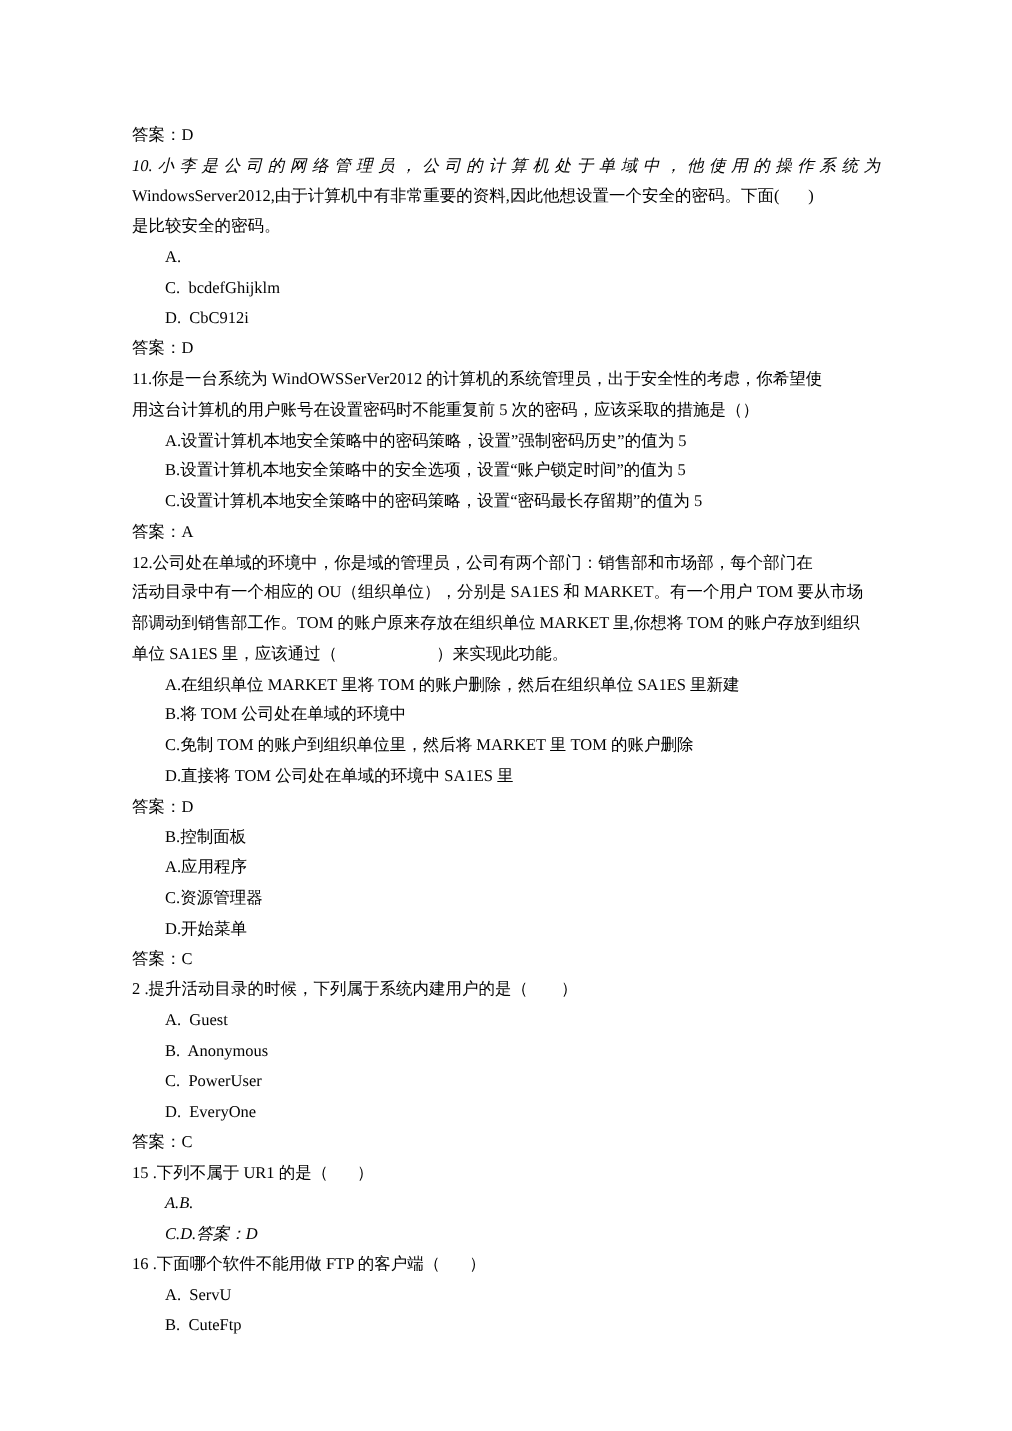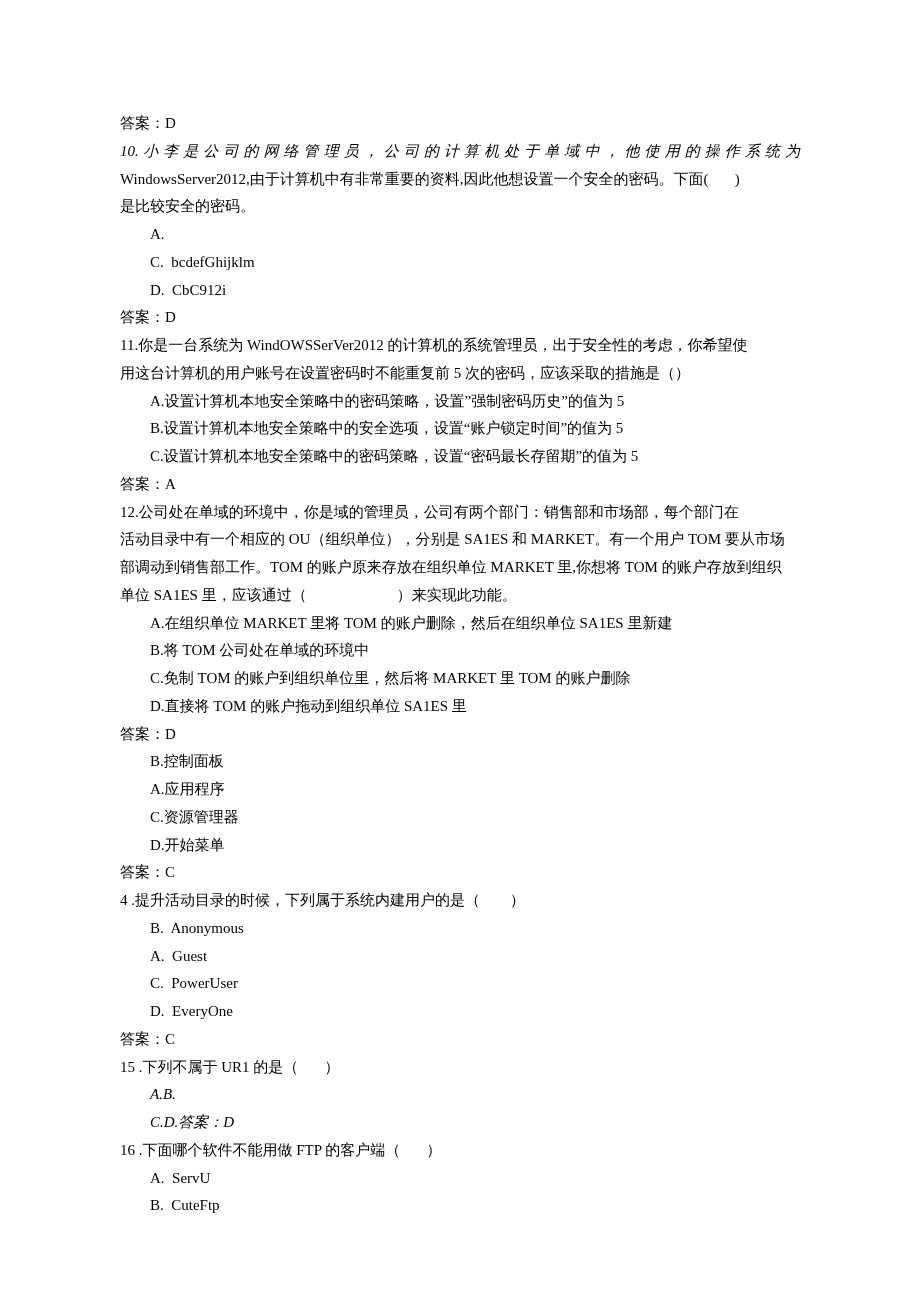--- a/index.html
+++ b/index.html
@@ -45,32 +45,32 @@
   <div class="line opt">C.设置计算机本地安全策略中的密码策略，设置“密码最长存留期”的值为 5</div>
   <div class="line ans">答案：A</div>
 
   <div class="line stem">12.公司处在单域的环境中，你是域的管理员，公司有两个部门：销售部和市场部，每个部门在</div>
   <div class="line stem">活动目录中有一个相应的 OU（组织单位），分别是 SA1ES 和 MARKET。有一个用户 TOM 要从市场</div>
   <div class="line stem">部调动到销售部工作。TOM 的账户原来存放在组织单位 MARKET 里,你想将 TOM 的账户存放到组织</div>
   <div class="line stem">单位 SA1ES 里，应该通过（                        ）来实现此功能。</div>
   <div class="line opt">A.在组织单位 MARKET 里将 TOM 的账户删除，然后在组织单位 SA1ES 里新建</div>
   <div class="line opt">B.将 TOM 公司处在单域的环境中</div>
   <div class="line opt">C.免制 TOM 的账户到组织单位里，然后将 MARKET 里 TOM 的账户删除</div>
-  <div class="line opt">D.直接将 TOM 的账户拖动到组织单位 SA1ES 里</div>
+  <div class="line opt">D.直接将 TOM 公司处在单域的环境中 SA1ES 里</div>
   <div class="line ans">答案：D</div>
 
   <div class="line opt">B.控制面板</div>
   <div class="line opt">A.应用程序</div>
   <div class="line opt">C.资源管理器</div>
   <div class="line opt">D.开始菜单</div>
   <div class="line ans">答案：C</div>
 
-  <div class="line stem">4 .提升活动目录的时候，下列属于系统内建用户的是（        ）</div>
+  <div class="line stem">2 .提升活动目录的时候，下列属于系统内建用户的是（        ）</div>
+  <div class="line opt">A.  Guest</div>
   <div class="line opt">B.  Anonymous</div>
-  <div class="line opt">A.  Guest</div>
   <div class="line opt">C.  PowerUser</div>
   <div class="line opt">D.  EveryOne</div>
   <div class="line ans">答案：C</div>
 
   <div class="line stem">15 .下列不属于 UR1 的是（       ）</div>
   <div class="line opt2">A.B.</div>
   <div class="line opt2">C.D.答案：D</div>
 
   <div class="line stem">16 .下面哪个软件不能用做 FTP 的客户端（       ）</div>
   <div class="line opt">A.  ServU</div>

